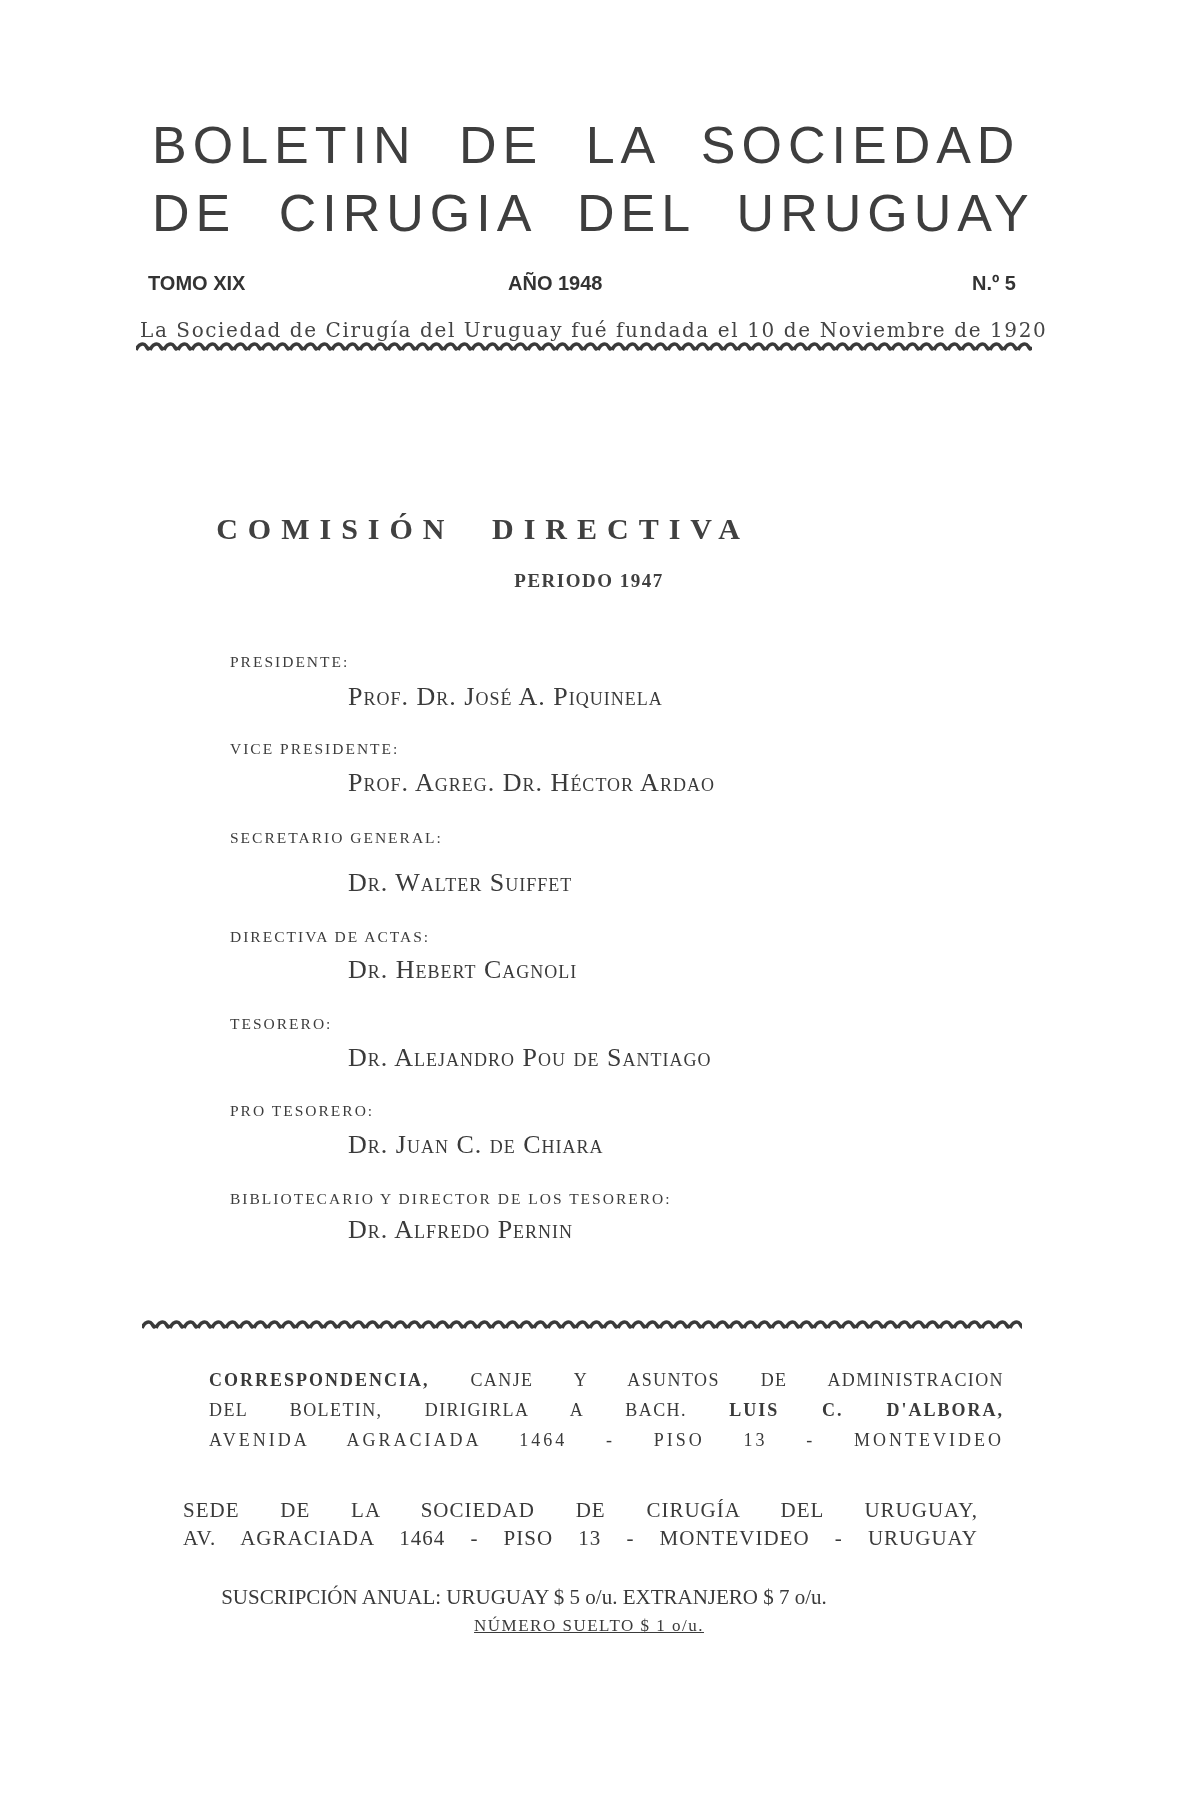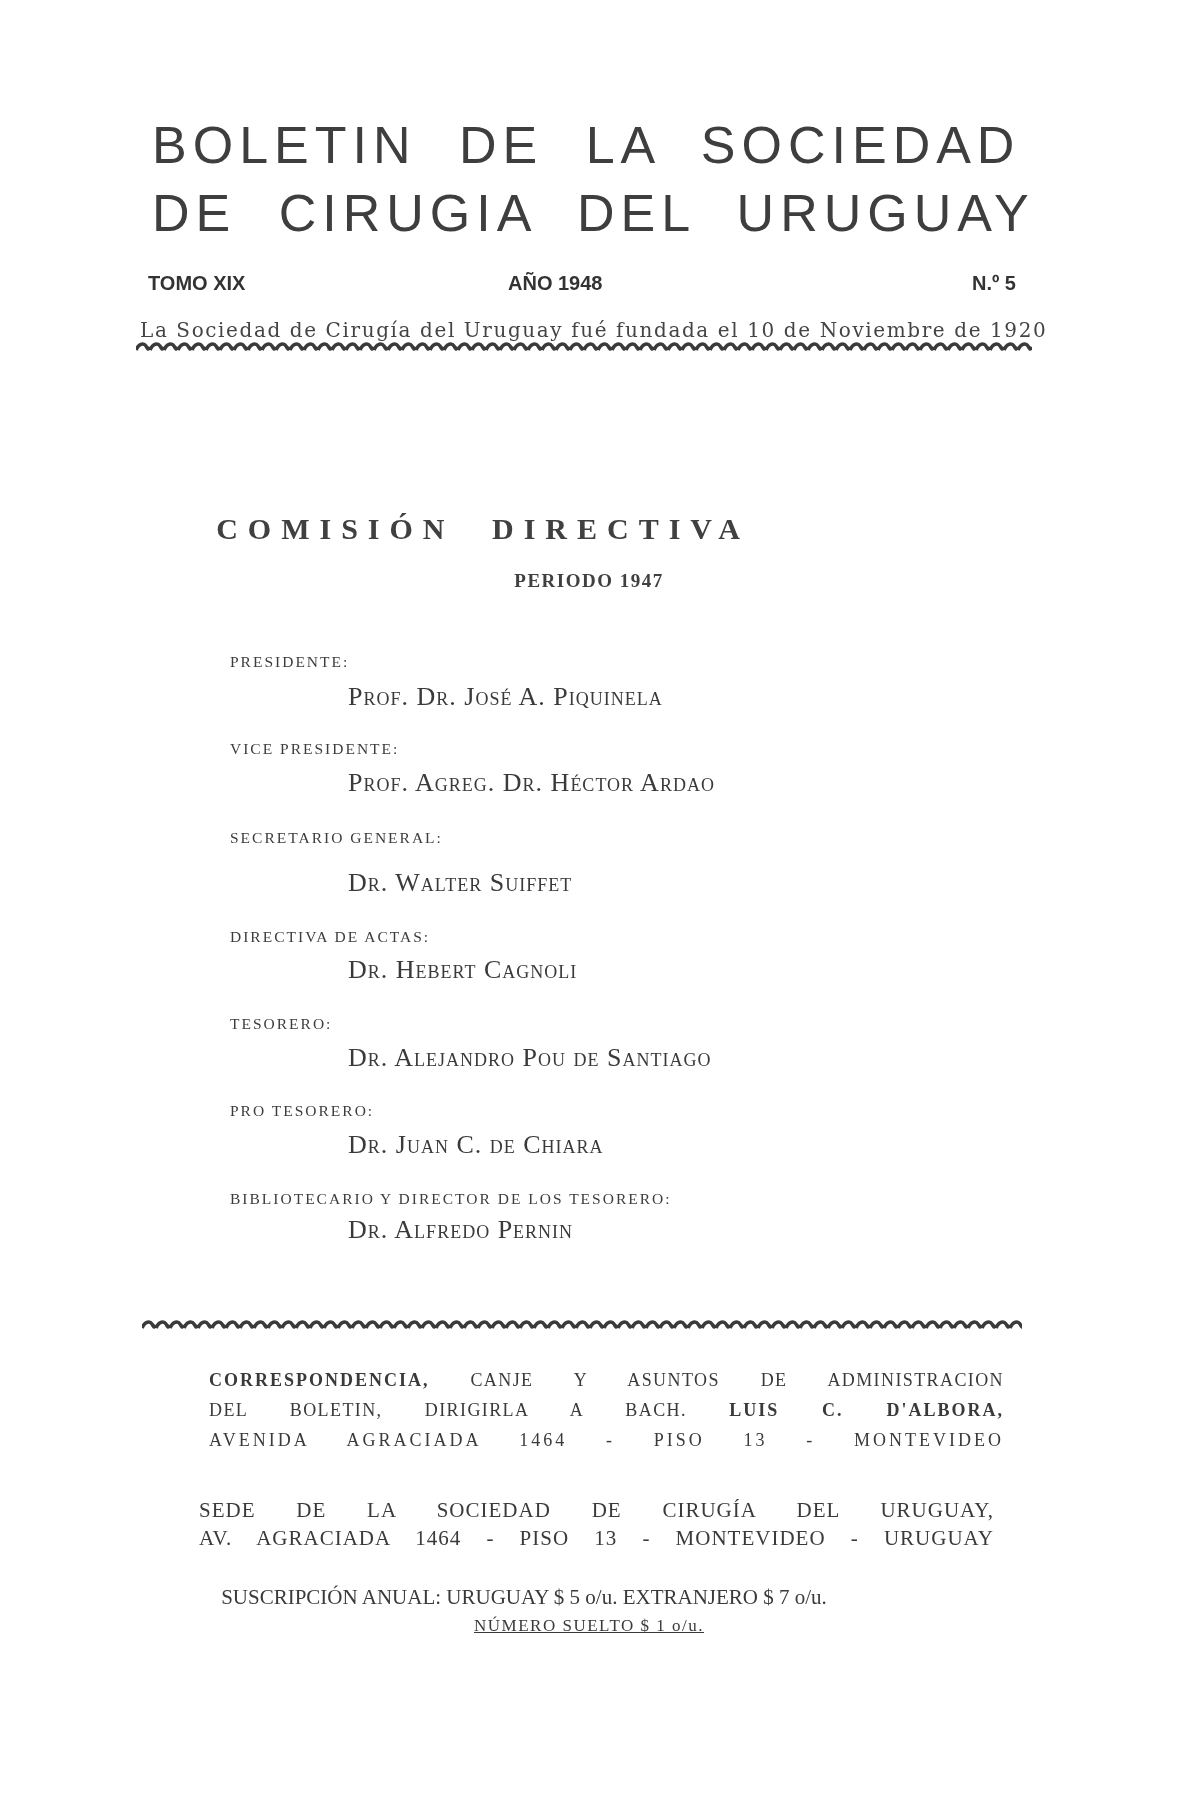--- a/index.html
+++ b/index.html
@@ -9,21 +9,21 @@
   .title.l1 { left: 152px; top: 115px; word-spacing: 22px; }
   .title.l2 { left: 152px; top: 183px; word-spacing: 22px; }
   .meta { font-family: "Liberation Sans", sans-serif; font-weight: bold; font-size: 20px; color: #333; top: 272px; white-space: nowrap; }
   .founded { font-family: "DejaVu Serif", serif; font-size: 20px; letter-spacing: 1.6px; color: #444; left: 140px; top: 318px; white-space: nowrap; }
   .heading { font-family: "Liberation Serif", serif; font-weight: bold; font-size: 30px; letter-spacing: 10px; word-spacing: 20px; color: #404040; left: 0; width: 966px; text-align: center; top: 512px; }
   .periodo { font-family: "Liberation Serif", serif; font-weight: bold; font-size: 19px; letter-spacing: 1.5px; color: #404040; left: 0; width: 1178px; text-align: center; top: 570px; }
   .role { font-family: "Liberation Serif", serif; font-size: 15.5px; letter-spacing: 2px; color: #3c3c3c; left: 230px; white-space: nowrap; }
   .name { font-family: "Liberation Serif", serif; font-size: 26px; font-variant: small-caps; letter-spacing: 1px; color: #3a3a3a; left: 316px; white-space: nowrap; margin-left: 32px; }
   .corr { font-family: "Liberation Serif", serif; font-size: 18px; letter-spacing: 1.4px; color: #3a3a3a; left: 183px; width: 795px; text-align: justify; text-align-last: justify; white-space: nowrap; margin-left: 26px; }
   .corr b { font-weight: bold; letter-spacing: 2px; }
-  .sede { font-family: "Liberation Serif", serif; font-size: 21px; letter-spacing: 1px; color: #3a3a3a; left: 199px; width: 795px; text-align: justify; text-align-last: justify; white-space: nowrap; }
+  .sede { font-family: "Liberation Serif", serif; font-size: 21px; letter-spacing: 1px; color: #3a3a3a; left: 183px; width: 795px; text-align: justify; text-align-last: justify; white-space: nowrap; }
   .sus { font-family: "Liberation Serif", serif; font-size: 21px; color: #3a3a3a; left: 0; width: 1048px; text-align: center; white-space: nowrap; }
   .suelto { font-family: "Liberation Serif", serif; font-size: 17px; letter-spacing: 1.5px; color: #3a3a3a; left: 0; width: 1178px; text-align: center; text-decoration: underline; }
 </style>
 </head>
 <body>
 
 <svg width="0" height="0" style="position:absolute">
   <defs>
     <pattern id="wavepat" width="14" height="12" patternUnits="userSpaceOnUse">
       <path d="M0 8 C3 1, 8 1, 10 4 C11 6, 12 9, 14 5" stroke="#3a3a3a" stroke-width="3.5" fill="none"></path>

